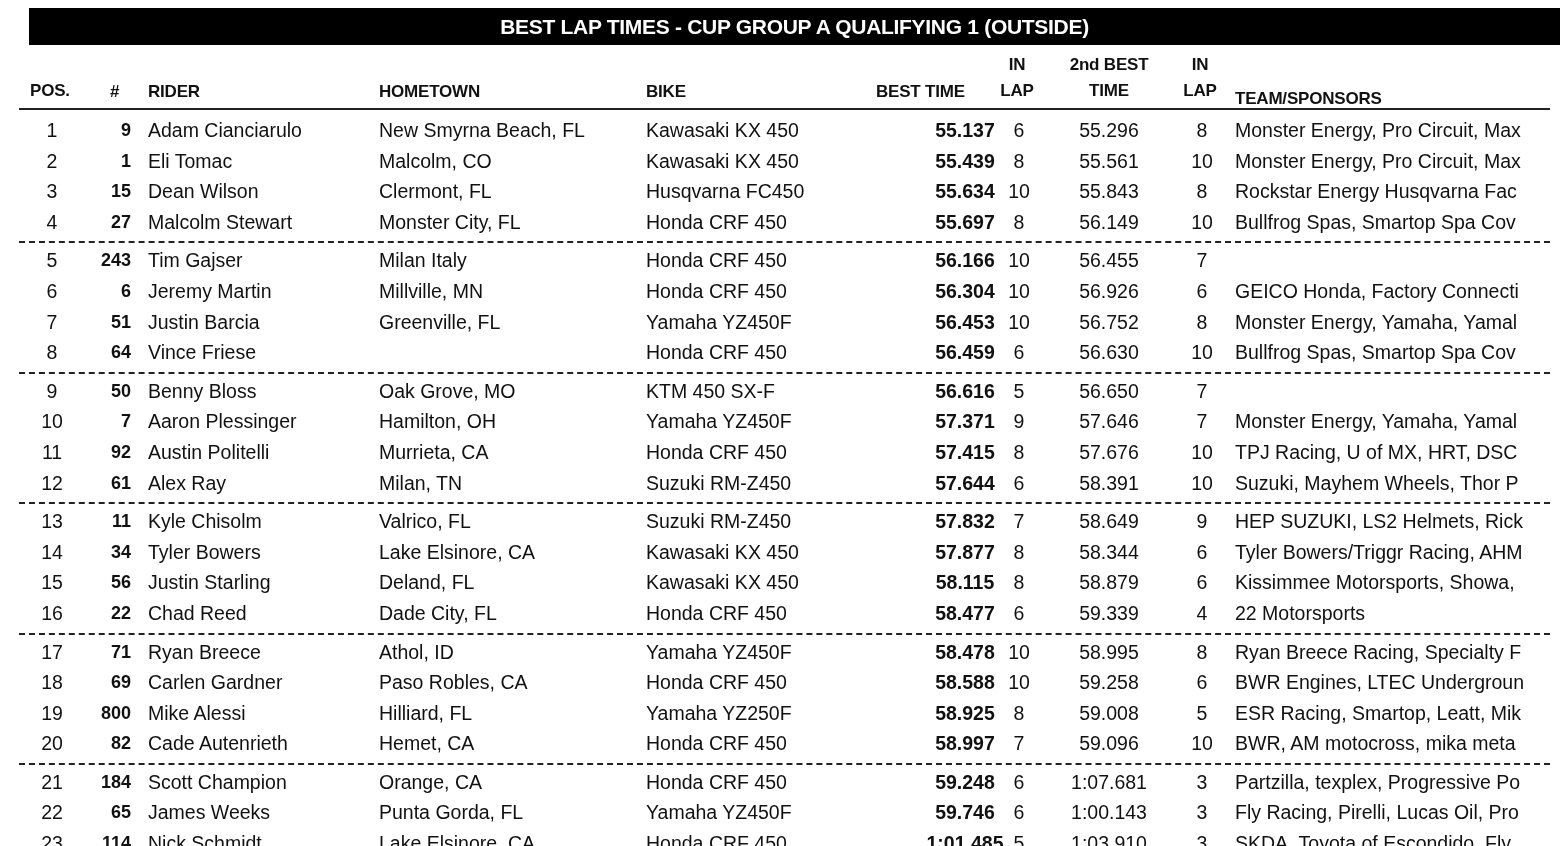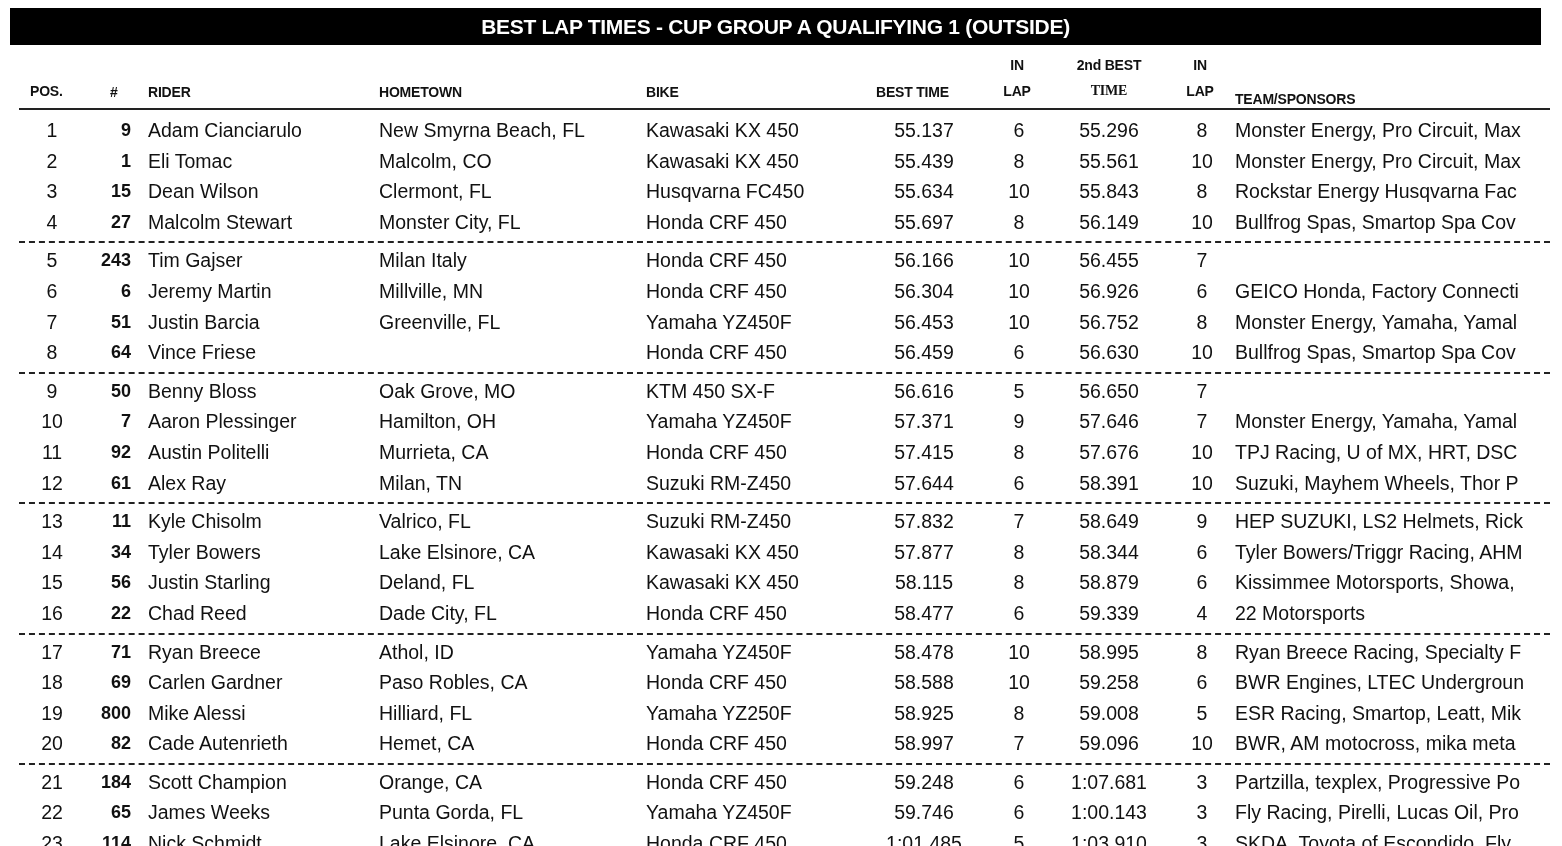--- a/index.html
+++ b/index.html
@@ -1,40 +1,40 @@
 <!DOCTYPE html>
 <html><head>
 <meta charset="utf-8">
 <style>
   html, body { margin: 0; padding: 0; background: #ffffff; }
   body {
     width: 1562px; height: 846px; overflow: hidden; position: relative;
     font-family: "Liberation Sans", sans-serif; color: #111;
   }
   .title-bar {
-    position: absolute; left: 10px; top: 8px; width: 1531px; height: 37px;
+    position: absolute; left: 29px; top: 8px; width: 1531px; height: 37px;
     background: #000; color: #fff; font-weight: bold; font-size: 21px;
     display: flex; align-items: center; justify-content: center;
     letter-spacing: -0.3px;
   }
   .sheet { position: absolute; left: 19px; top: 45px; width: 1531px; overflow: hidden; height: 801px; }
   .hdr { position: absolute; left: 0; top: 0; width: 1531px; height: 63px; border-bottom: 2px solid #222; }
-  .h { position: absolute; font-weight: bold; font-size: 14px; line-height: 26px; white-space: nowrap; letter-spacing: -0.2px; }
+  .h { position: absolute; font-weight: bold; font-size: 17px; line-height: 26px; white-space: nowrap; letter-spacing: -0.2px; }
   .h.two { text-align: center; }
   .rows { position: absolute; left: 0; top: 68px; width: 1531px; }
   .group { border-bottom: 2px dashed #222; padding: 2px 0 4px 0; }
   .group:last-child { border-bottom: none; }
   .row { position: relative; height: 30.6px; font-size: 19.5px; line-height: 30.6px; white-space: nowrap; }
   .c { position: absolute; top: 0; }
   .pos { left: 0; width: 66px; text-align: center; }
   .num { left: 74px; width: 38px; text-align: right; font-weight: bold; font-size: 18px; }
   .rider { left: 129px; }
   .home { left: 360px; }
   .bike { left: 627px; }
-  .best { left: 850px; width: 110px; text-align: center; }
+  .best { left: 891px; width: 110px; text-align: center; font-weight: bold; }
   .inlap { left: 970px; width: 60px; text-align: center; }
   .second { left: 1030px; width: 120px; text-align: center; }
   .inlap2 { left: 1153px; width: 60px; text-align: center; }
   .team { left: 1216px; width: 315px; overflow: hidden; }
 </style>
 </head>
 <body>
 
 <div class="title-bar">BEST LAP TIMES - CUP GROUP A QUALIFYING 1 (OUTSIDE)</div>
 
@@ -42,21 +42,21 @@
   <div class="hdr">
     <div class="h" style="left:11px; top:33px;">POS.</div>
     <div class="h" style="left:91px; top:34px;">#</div>
     <div class="h" style="left:129px; top:34px;">RIDER</div>
     <div class="h" style="left:360px; top:34px;">HOMETOWN</div>
     <div class="h" style="left:627px; top:34px;">BIKE</div>
     <div class="h" style="left:857px; top:34px;">BEST TIME</div>
     <div class="h two" style="left:970px; top:7px; width:56px;">IN</div>
     <div class="h two" style="left:970px; top:33px; width:56px;">LAP</div>
     <div class="h two" style="left:1030px; top:7px; width:120px;">2nd BEST</div>
-    <div class="h two" style="left:1030px; top:33px; width:120px;font-family:Liberation Serif, serif;">TIME</div>
+    <div class="h two" style="left:1030px; top:33px; width:120px;">TIME</div>
     <div class="h two" style="left:1153px; top:7px; width:56px;">IN</div>
     <div class="h two" style="left:1153px; top:33px; width:56px;">LAP</div>
     <div class="h" style="left:1216px; top:34px;margin-top:7px;">TEAM/SPONSORS</div>
   </div>
 
   <div class="rows" id="rows">
       <div class="group">
         <div class="row">
           <div class="c pos">1</div>
           <div class="c num">9</div>

